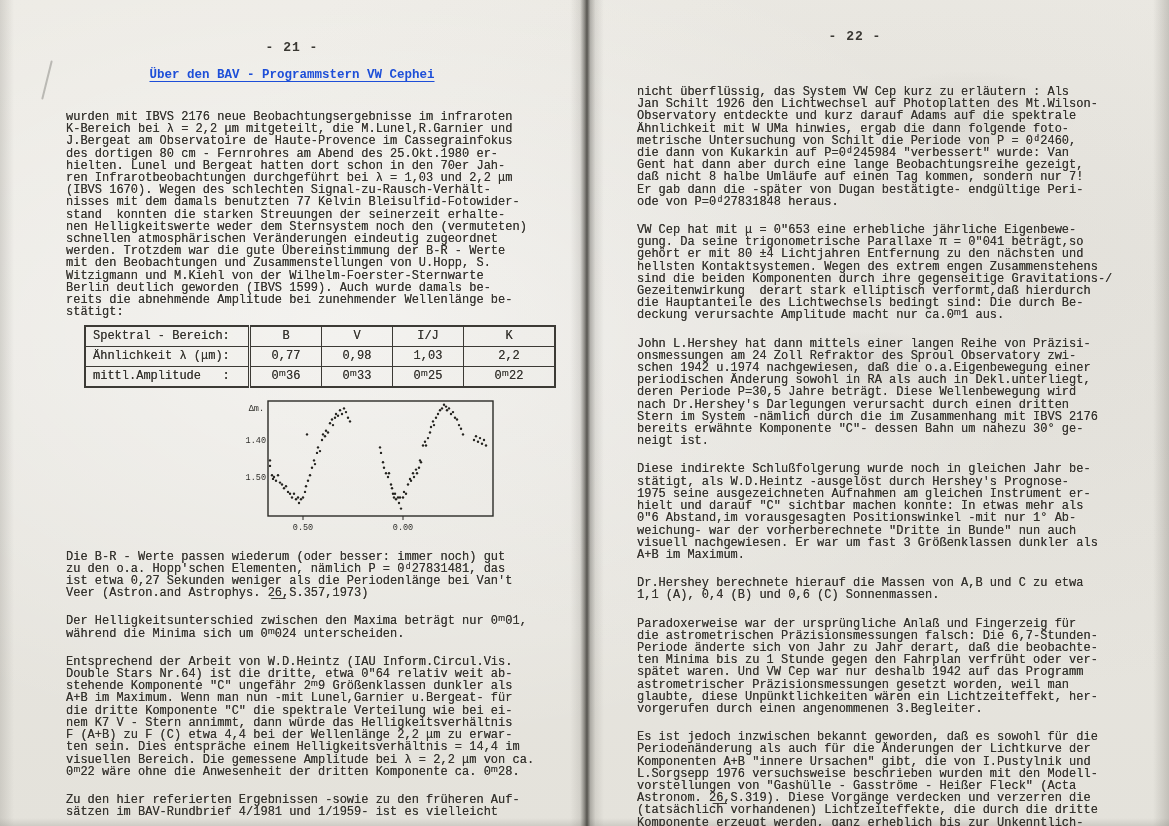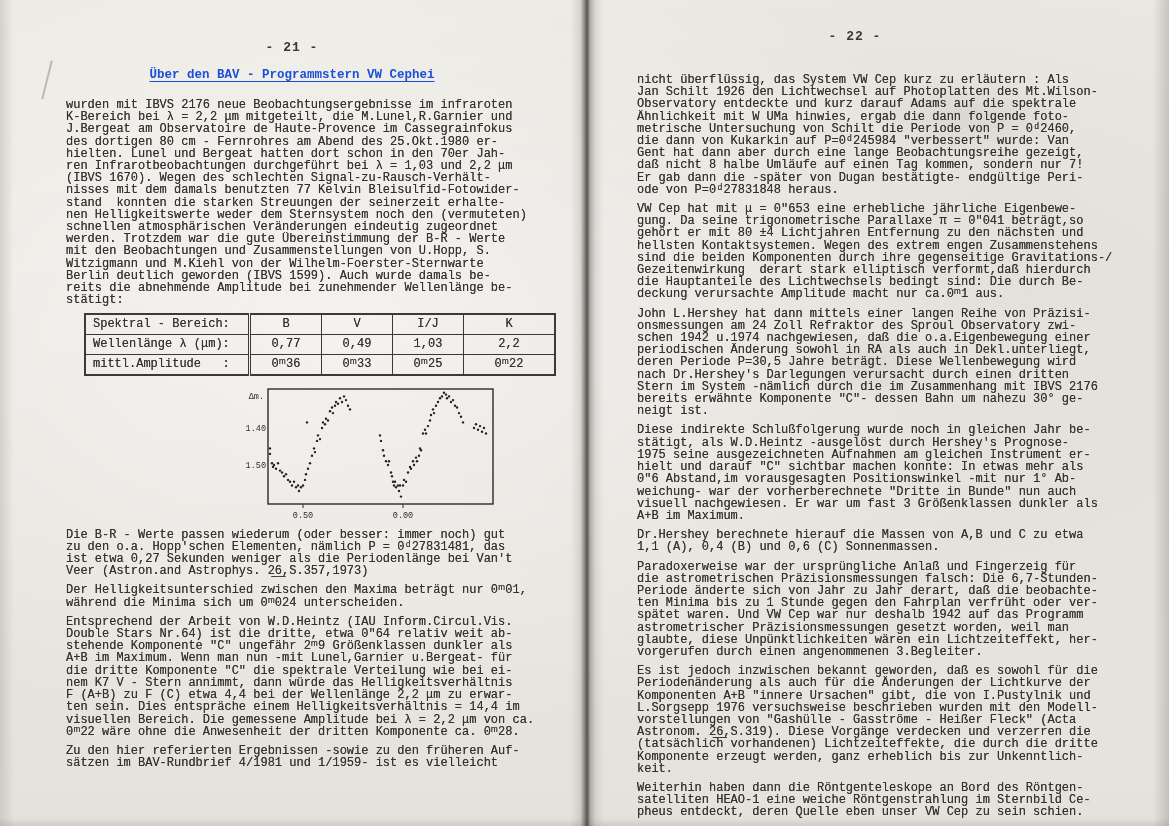--- a/index.html
+++ b/index.html
@@ -40,21 +40,21 @@
   #page22{left:585px;width:699px;}
   .page-number{position:absolute;text-align:center;
     font-size:13px;letter-spacing:1px;font-weight:bold;color:#3a3833;}
   #page21 .page-number{top:40px;left:0;width:584px;}
   #page22 .page-number{top:29px;left:0;width:540px;}
   .article-title{position:absolute;top:68px;left:0;width:584px;text-align:center;
     font-size:12.5px;font-weight:bold;text-decoration:underline;text-underline-offset:3px;color:#1d4ed8;}
   .content{position:absolute;font-size:12px;line-height:12.2px;}
   #page21 .content{left:66px;top:95px;width:516px;}
   #page22 .content{left:52px;top:70px;width:510px;}
-  .para{white-space:pre;margin:4px 0 7px 0;text-shadow:0 0 0.5px rgba(52,50,45,0.75);}
+  .para{white-space:pre;margin:16px 0 7px 0;text-shadow:0 0 0.5px rgba(52,50,45,0.75);}
   table.amp{border-collapse:collapse;margin:5px 0 8px 18px;
     border:2px solid #3c3a35;}
   table.amp td{border:1px solid #3c3a35;padding:1px 7px;font-size:12px;line-height:17px;
     white-space:pre;text-shadow:0 0 0.5px rgba(52,50,45,0.75);}
   table.amp td.lbl{width:148px;}
   table.amp td.val{text-align:center;min-width:56px;}
   table.amp td.dbl{border-left:3px double #3c3a35;}
   .figure{margin:3px 0 6px 172px;}
   .axlbl{font-family:"Liberation Mono","DejaVu Sans Mono",monospace;font-size:8.5px;fill:#2f2e2a;}
 </style>
@@ -95,23 +95,23 @@
     <table class="amp">
       <tbody>
         <tr>
           <td class="lbl">Spektral - Bereich:</td>
           <td class="val dbl">B</td>
           <td class="val">V</td>
           <td class="val">I/J</td>
           <td class="val" style="min-width:76px">K</td>
         </tr>
         <tr>
-          <td class="lbl">Wellenlänge λ (μm):</td>
+          <td class="lbl">Ähnlichkeit λ (μm):</td>
           <td class="val dbl">0,77</td>
-          <td class="val">0,49</td>
+          <td class="val">0,98</td>
           <td class="val">1,03</td>
           <td class="val">2,2</td>
         </tr>
         <tr>
           <td class="lbl">mittl.Amplitude   :</td>
           <td class="val dbl">0ᵐ36</td>
           <td class="val">0ᵐ33</td>
           <td class="val">0ᵐ25</td>
           <td class="val">0ᵐ22</td>
         </tr>

